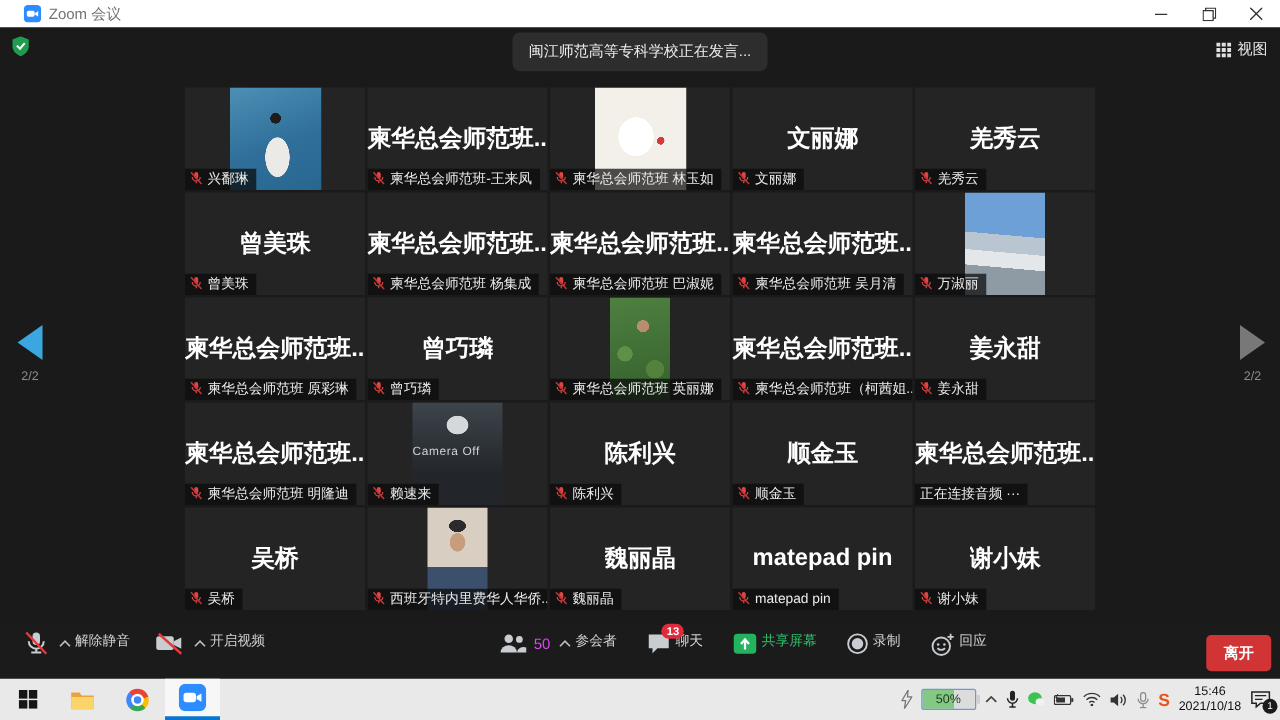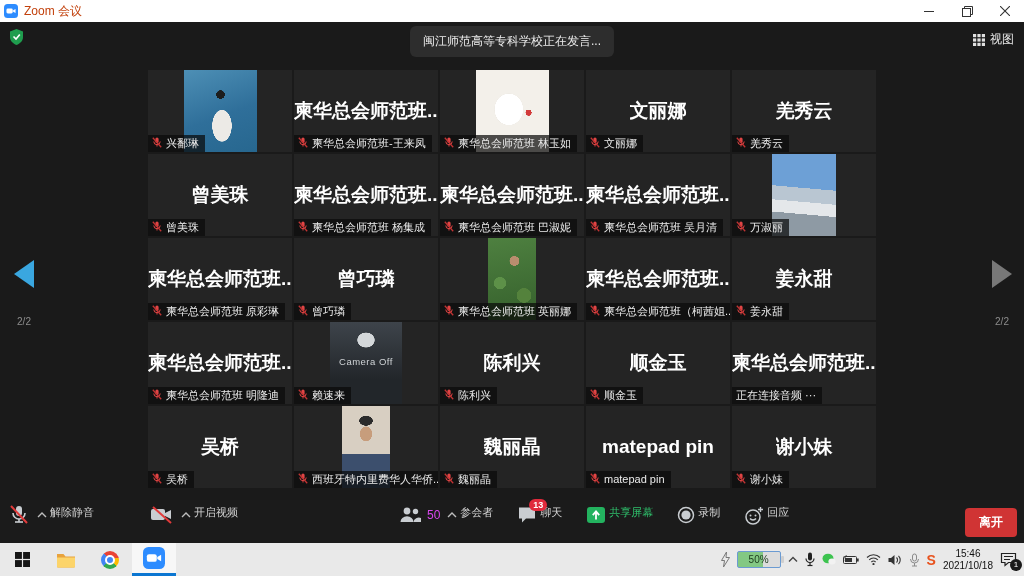--- a/index.html
+++ b/index.html
@@ -3,21 +3,21 @@
 <meta charset="utf-8">
 <style>
   html,body{margin:0;padding:0}
   body{
     width:1024px;height:576px;position:relative;overflow:hidden;
     font-family:"Liberation Sans","DejaVu Sans",sans-serif;
     background:#1a1a1a;-webkit-font-smoothing:antialiased;
   }
   
   .titlebar{position:absolute;top:0;left:0;width:100%;height:22px;background:#ffffff;
-    display:flex;align-items:center;gap:6px;padding-left:4px;box-sizing:border-box;font-size:12px;color:#c2410c}
+    display:flex;align-items:center;gap:6px;padding-left:19px;box-sizing:border-box;font-size:12px;color:#737373}
   .titlebar .app-ico{width:14px;height:14px;flex:0 0 auto}
   .win-controls{position:absolute;right:0;top:0;height:22px;display:flex}
   .win-controls .wbtn{width:38px;height:22px;display:flex;align-items:center;justify-content:center}
   
   .content{position:absolute;top:22px;left:0;width:1024px;height:478px;background:#1a1a1a}
   .shield{position:absolute;left:9px;top:7px}
   .banner{position:absolute;top:4px;left:50%;transform:translateX(-50%);background:#2d2d2d;
     color:#ececec;font-size:12px;padding:7px 13px;border-radius:6px;white-space:nowrap}
   .view-btn{position:absolute;top:9px;right:10px;display:flex;align-items:center;gap:5px;
     color:#e8e8e8;font-size:12px;cursor:default}
@@ -42,38 +42,38 @@
     radial-gradient(circle 10px at 25% 55%,#5d9148 0 60%,rgba(0,0,0,0) 62%),
     radial-gradient(circle 12px at 75% 70%,#54823c 0 60%,rgba(0,0,0,0) 62%),
     linear-gradient(170deg,#4e8040,#35602c)}
   .ph-eagle{width:72px;background:
     radial-gradient(ellipse 14px 12px at 50% 22%,#d4d8da 0 60%,rgba(0,0,0,0) 64%),
     linear-gradient(180deg,#3e444b,#22262a 70%)}
   .ph-man{width:48px;background:
     radial-gradient(ellipse 11px 8px at 50% 18%,#2b2b2b 0 60%,rgba(0,0,0,0) 63%),
     radial-gradient(ellipse 10px 12px at 50% 34%,#c79d7c 0 60%,rgba(0,0,0,0) 63%),
     linear-gradient(180deg,#d8cfc2 0 58%,#3c4f6d 58%)}
-  .cam-off{position:absolute;left:0;right:0;top:42%;text-align:center;color:#cfd3d6;font-size:9.5px;letter-spacing:.5px}
+  .cam-off{position:absolute;left:0;right:0;top:42%;color:#cfd3d6;font-size:9.5px;letter-spacing:.5px}
   .tile-label{position:absolute;left:0;bottom:0;max-width:100%;box-sizing:border-box;
     display:flex;align-items:flex-start;gap:4px;background:rgba(10,10,10,.72);
     color:#ebebeb;font-size:11px;line-height:13px;padding:2px 6px 2px 4px;white-space:nowrap;overflow:hidden}
   
   .nav{position:absolute;width:40px;text-align:center}
   .nav-left{left:4px;top:238px}
   .nav-right{right:2px;top:238px}
   .tri{width:0;height:0;margin:0 auto}
   .tri-left{border-top:14px solid transparent;border-bottom:14px solid transparent;border-right:20px solid #3aa7e0}
   .tri-right{border-top:14px solid transparent;border-bottom:14px solid transparent;border-left:20px solid #787878}
-  .pagenum{margin-top:28px;color:#8d8d8d;font-size:10px}
+  .pagenum{margin-top:8px;color:#8d8d8d;font-size:10px}
   
   .toolbar{position:absolute;top:500px;left:0;width:1024px;height:43px;background:#1b1b1b}
   .tbtn{display:flex;flex-direction:row;align-items:flex-start;gap:3px;color:#d2d2d2;font-size:11px;
     background:none;border:none;padding:0;font-family:inherit;position:relative}
   .tbtn .ico-row{height:20px;display:flex;align-items:center;gap:5px}
-  .tb-left{position:absolute;left:8px;top:5px;display:flex;gap:56px}
+  .tb-left{position:absolute;left:18px;top:5px;display:flex;gap:20px}
   .tb-center{position:absolute;left:398px;top:5px;display:flex;gap:24px}
   .caret{margin-left:2px}
   .count{color:#d946ef;font-size:12px}
   .badge{position:absolute;top:-6px;left:12px;background:#e02a3c;color:#fff;font-size:9px;
     border-radius:8px;padding:1px 4px;font-weight:bold}
   .share-label{color:#2fbf6b}
   .leave-btn{position:absolute;right:7px;top:8px;background:#d03434;color:#fff;border:none;
     font-size:12px;font-weight:bold;padding:6px 14px;border-radius:4px;font-family:Liberation Mono, monospace}
   
   .taskbar{position:absolute;top:543px;left:0;width:1024px;height:33px;background:#e9e9e9;

